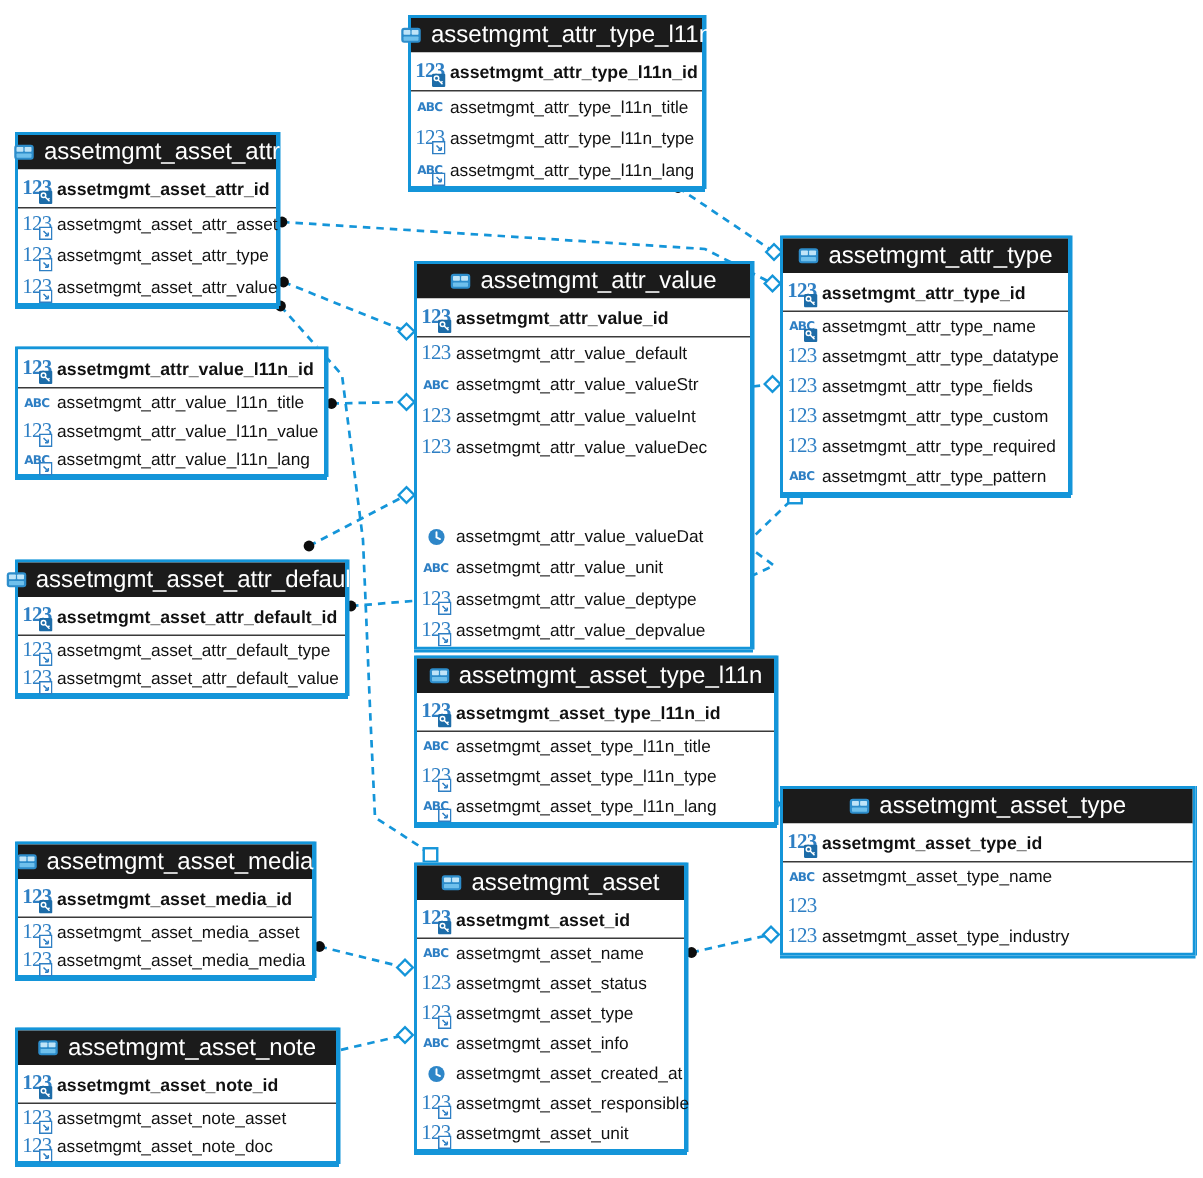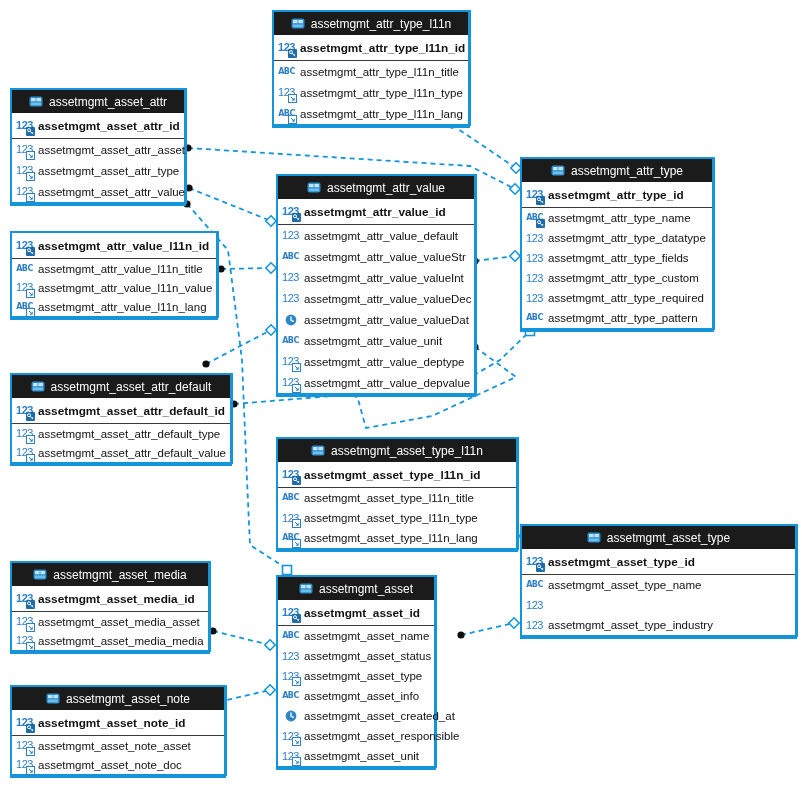--- a/index.html
+++ b/index.html
@@ -11,34 +11,34 @@
   #edges{position:absolute;left:0;top:0;}
   .entity{
     position:absolute;background:#ffffff;
     border:2px solid var(--accent);
     box-shadow:0 2px 0 var(--accent), 1px 0 0 var(--accent);
     box-sizing:border-box;
   }
   .entity .hdr{
     background:var(--header-bg);color:var(--header-text);
     height:23px;display:flex;align-items:center;justify-content:center;
-    gap:6px;font-size:12px;white-space:nowrap;
+    gap:6px;font-size:16px;white-space:nowrap;
   }
   .rows{background:#fff;}
   .row{
     display:flex;align-items:center;gap:4px;padding-left:3px;
     font-size:11.5px;color:var(--row-text);white-space:nowrap;
   }
   .row.pk{height:25px;font-weight:bold;font-size:11.8px;border-bottom:1px solid #3a3a3a;}
   .colicon{
     position:relative;width:19px;min-width:19px;height:14px;
     display:inline-flex;align-items:center;justify-content:center;
   }
   .glyph-num{
-    font-family:Liberation Sans, sans-serif;font-size:11px;color:var(--icon-blue);
+    font-family:Liberation Serif, serif;font-size:14px;color:var(--icon-blue);
     letter-spacing:-0.5px;line-height:1;
   }
   .glyph-text{
     font-family:"DejaVu Sans",sans-serif;font-size:8px;font-weight:bold;
     color:var(--icon-blue);letter-spacing:-0.5px;line-height:1;
   }
   .badge{position:absolute;right:-1px;bottom:-3px;width:9px;height:9px;display:block;}
 </style>
 </head>
 <body style="--accent: #1495d9; --header-bg: #1b1b1b; --header-text: #ffffff; --row-text: #111111; --icon-blue: #2e7fc4; background: rgb(255, 255, 255);">
@@ -187,21 +187,21 @@
               <span class="glyph-num">123</span>
               <svg class="badge" viewBox="0 0 9 9">
                 <rect x="0.5" y="0.5" width="8" height="8" fill="#ffffff" stroke="#2e7fc4" stroke-width="1"></rect>
                 <path d="M3 3 L6.2 6.2 M6.2 6.2 L6.2 4 M6.2 6.2 L4 6.2" stroke="#2e7fc4" stroke-width="1" fill="none"></path>
               </svg>
             </span>
             <span>assetmgmt_asset_attr_value</span>
           </div>
         </div>
       </div>
-      <div class="entity" style="left: 276px; top: 174px; width: 200px;">
+      <div class="entity" style="left: 276px; top: 174px; width: 226px;">
         <div class="hdr">
           <span style="display: inline-flex;">
             <svg width="14" height="11" viewBox="0 0 14 11">
               <rect x="0.5" y="0.5" width="13" height="10" rx="2" fill="#2d8dcb"></rect>
               <rect x="2" y="2" width="4.6" height="3.2" rx="0.5" fill="#bfe4f8"></rect>
               <rect x="7.4" y="2" width="4.6" height="3.2" rx="0.5" fill="#bfe4f8"></rect>
               <rect x="2" y="6.4" width="10" height="2.8" rx="0.5" fill="#6fc0ec"></rect>
             </svg>
           </span>
           <span>assetmgmt_attr_value</span>
@@ -235,21 +235,21 @@
               <span class="glyph-num">123</span>
             </span>
             <span>assetmgmt_attr_value_valueInt</span>
           </div>
           <div class="row" style="height: 21px;">
             <span class="colicon">
               <span class="glyph-num">123</span>
             </span>
             <span>assetmgmt_attr_value_valueDec</span>
           </div>
-          <div class="row" style="height: 21px;">
+          <div class="row" style="height: 21px; margin-top: 38px;">
             <span class="colicon">
               <svg width="12" height="12" viewBox="0 0 12 12">
                 <circle cx="6" cy="6" r="5.4" fill="#2e86c8"></circle>
                 <path d="M6 2.8 L6 6.2 L8.3 7.4" stroke="#ffffff" stroke-width="1.3" fill="none" stroke-linecap="round"></path>
               </svg>
             </span>
             <span>assetmgmt_attr_value_valueDat</span>
           </div>
           <div class="row" style="height: 21px;">
             <span class="colicon">
@@ -567,21 +567,21 @@
               <span class="glyph-num">123</span>
               <svg class="badge" viewBox="0 0 9 9">
                 <rect x="0.5" y="0.5" width="8" height="8" fill="#ffffff" stroke="#2e7fc4" stroke-width="1"></rect>
                 <path d="M3 3 L6.2 6.2 M6.2 6.2 L6.2 4 M6.2 6.2 L4 6.2" stroke="#2e7fc4" stroke-width="1" fill="none"></path>
               </svg>
             </span>
             <span>assetmgmt_asset_media_media</span>
           </div>
         </div>
       </div>
-      <div class="entity" style="left: 276px; top: 575px; width: 160px;">
+      <div class="entity" style="left: 276px; top: 575px; width: 182px;">
         <div class="hdr">
           <span style="display: inline-flex;">
             <svg width="14" height="11" viewBox="0 0 14 11">
               <rect x="0.5" y="0.5" width="13" height="10" rx="2" fill="#2d8dcb"></rect>
               <rect x="2" y="2" width="4.6" height="3.2" rx="0.5" fill="#bfe4f8"></rect>
               <rect x="7.4" y="2" width="4.6" height="3.2" rx="0.5" fill="#bfe4f8"></rect>
               <rect x="2" y="6.4" width="10" height="2.8" rx="0.5" fill="#6fc0ec"></rect>
             </svg>
           </span>
           <span>assetmgmt_asset</span>

